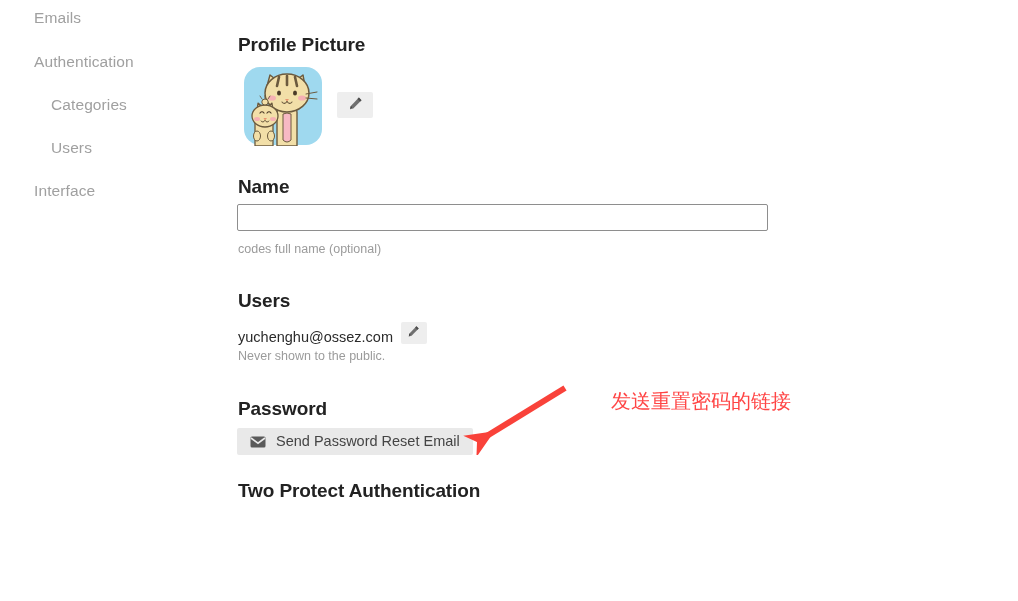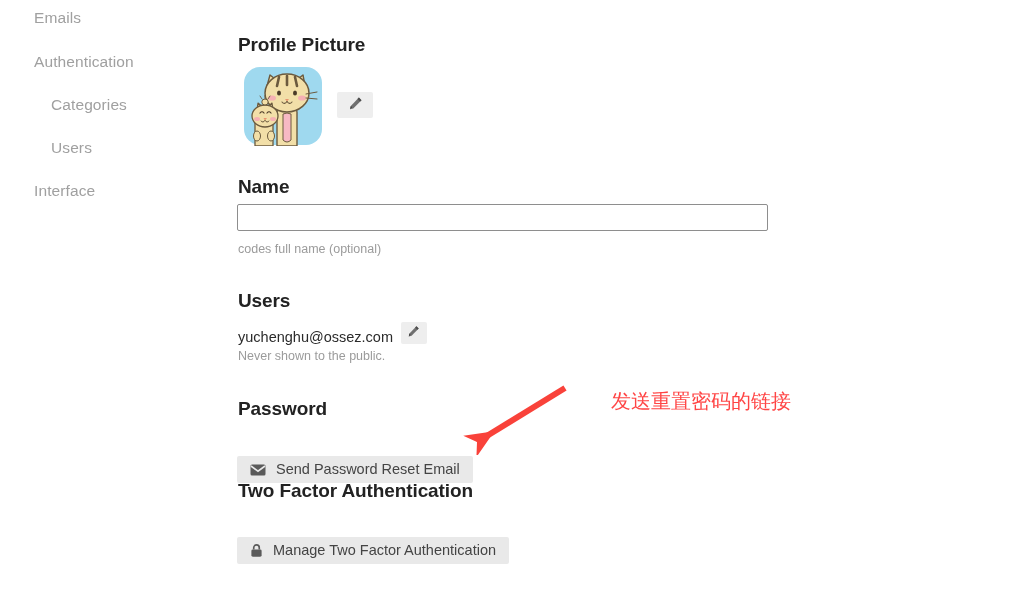--- a/index.html
+++ b/index.html
@@ -281,42 +281,33 @@
             <path d="M2.2 14 L3 10.6 L4.3 11.9 Z" fill="#3a3a3a"></path>
           </svg>
         </span>
       </button>
     </div>
 
     <div class="helper" style="position:absolute; left:1px; top:350px;">Never shown to the public.</div>
 
     <h2 class="section-title" style="position:absolute; left:1px; top:399px;">Password</h2>
 
-    <button class="grey-btn" style="position:absolute; left:0px; top:428px;margin-top:28px;">
+    <button class="grey-btn" style="position:absolute; left:0px; top:428px;">
       <span class="glyph">
         <svg viewBox="0 0 16 12" width="16" height="12" aria-hidden="true">
           <rect x="0.5" y="0.5" width="15" height="11" rx="1.5" fill="#5a5a5a"></rect>
           <path d="M1 2 L8 7.2 L15 2" fill="none" stroke="#e9e9e9" stroke-width="1.6"></path>
         </svg>
       </span>
       <span>Send Password Reset Email</span>
     </button>
 
-    <h2 class="section-title" style="position:absolute; left:1px; top:481px;">Two Factor Authentication</h2>
-
-
-    <button class="grey-btn" style="position:absolute; left:0px; top:537px;">
-      <span class="glyph">
-        <svg viewBox="0 0 14 16" width="13" height="15" aria-hidden="true">
-          <path d="M4 7 L4 5 A3 3 0 0 1 10 5 L10 7" fill="none" stroke="#5a5a5a" stroke-width="1.8"></path>
-          <rect x="1.5" y="6.8" width="11" height="8" rx="1.6" fill="#5a5a5a"></rect>
-        </svg>
-      </span>
-      <span>Manage Two Factor Authentication</span>
-    </button>
+    <h2 class="section-title" style="position:absolute; left:1px; top:481px;">Two Protect Authentication</h2>
+
+
 
     <h2 class="cut-title" style="left:1px; top:585px;">Recently Used Devices</h2>
 
   </main>
 
   <svg class="annot-arrow" viewBox="0 0 130 80" width="130" height="80">
     <defs>
       <marker id="arrowhead" markerWidth="5" markerHeight="5" refX="3.6" refY="2.5" orient="auto">
         <path d="M5,0.4 L0.2,2.5 L5,4.6 L3.6,2.5 Z" fill="#f9423a"></path>
       </marker>

